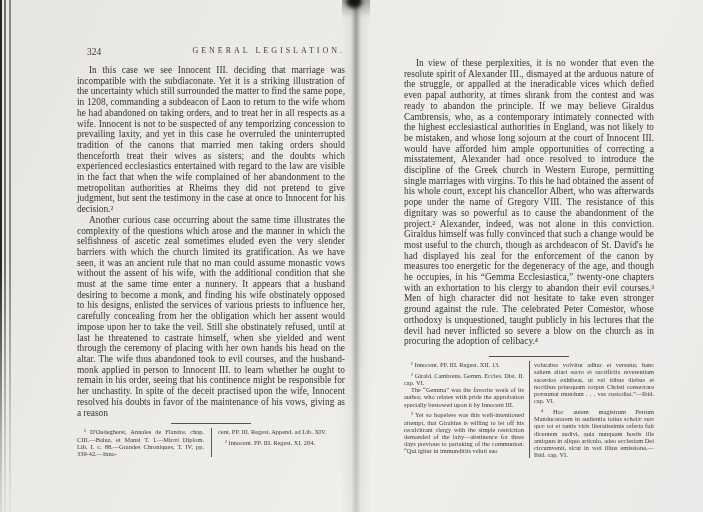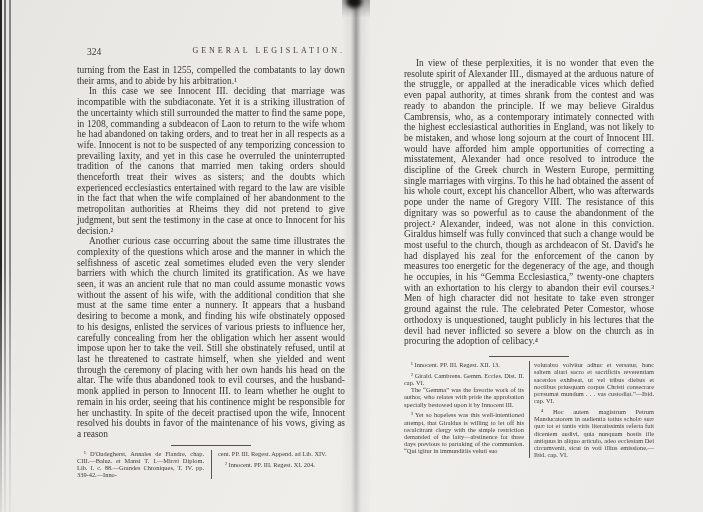--- a/index.html
+++ b/index.html
@@ -68,21 +68,20 @@
   <div class="edges-fade"></div>
   <div class="gutter"></div>
   <div class="gutter-top"></div>
 
   <div class="page page-left">
     <div class="pagehead">
       <span class="num-l">324</span>
       <span class="runhead">GENERAL LEGISLATION.</span>
     </div>
     <div class="pagebody">
-      <p class="first">turning from the East in 1255, compelled the combatants to lay down their arms, and to abide by his arbitration.¹</p>
       <p>In this case we see Innocent III. deciding that marriage was incompatible with the subdiaconate. Yet it is a striking illustration of the uncertainty which still surrounded the matter to find the same pope, in 1208, commanding a subdeacon of Laon to return to the wife whom he had abandoned on taking orders, and to treat her in all respects as a wife. Innocent is not to be suspected of any temporizing concession to prevailing laxity, and yet in this case he overruled the uninterrupted tradition of the canons that married men taking orders should thenceforth treat their wives as sisters; and the doubts which experienced ecclesiastics entertained with regard to the law are visible in the fact that when the wife complained of her abandonment to the metropolitan authorities at Rheims they did not pretend to give judgment, but sent the testimony in the case at once to Innocent for his decision.²</p>
       <p>Another curious case occurring about the same time illustrates the complexity of the questions which arose and the manner in which the selfishness of ascetic zeal sometimes eluded even the very slender barriers with which the church limited its gratification. As we have seen, it was an ancient rule that no man could assume monastic vows without the assent of his wife, with the additional condition that she must at the same time enter a nunnery. It appears that a husband desiring to become a monk, and finding his wife obstinately opposed to his designs, enlisted the services of various priests to influence her, carefully concealing from her the obligation which her assent would impose upon her to take the veil. Still she obstinately refused, until at last he threatened to castrate himself, when she yielded and went through the ceremony of placing with her own hands his head on the altar. The wife thus abandoned took to evil courses, and the husband-monk applied in person to Innocent III. to learn whether he ought to remain in his order, seeing that his continence might be responsible for her unchastity. In spite of the deceit practised upon the wife, Innocent resolved his doubts in favor of the maintenance of his vows, giving as a reason</p>
     </div>
     <div class="fnrule"></div>
     <div class="fnotes">
       <div class="fncol">
         <p>¹ D'Oudegherst, Annales de Flandre, chap. CIII.—Baluz. et Mansi T. I.—Miræi Diplom. Lib. I. c. 88.—Grandes Chroniques, T. IV. pp. 339-42.—Inno-</p>
       </div>
       <div class="fndiv"></div>
       <div class="fncol">

